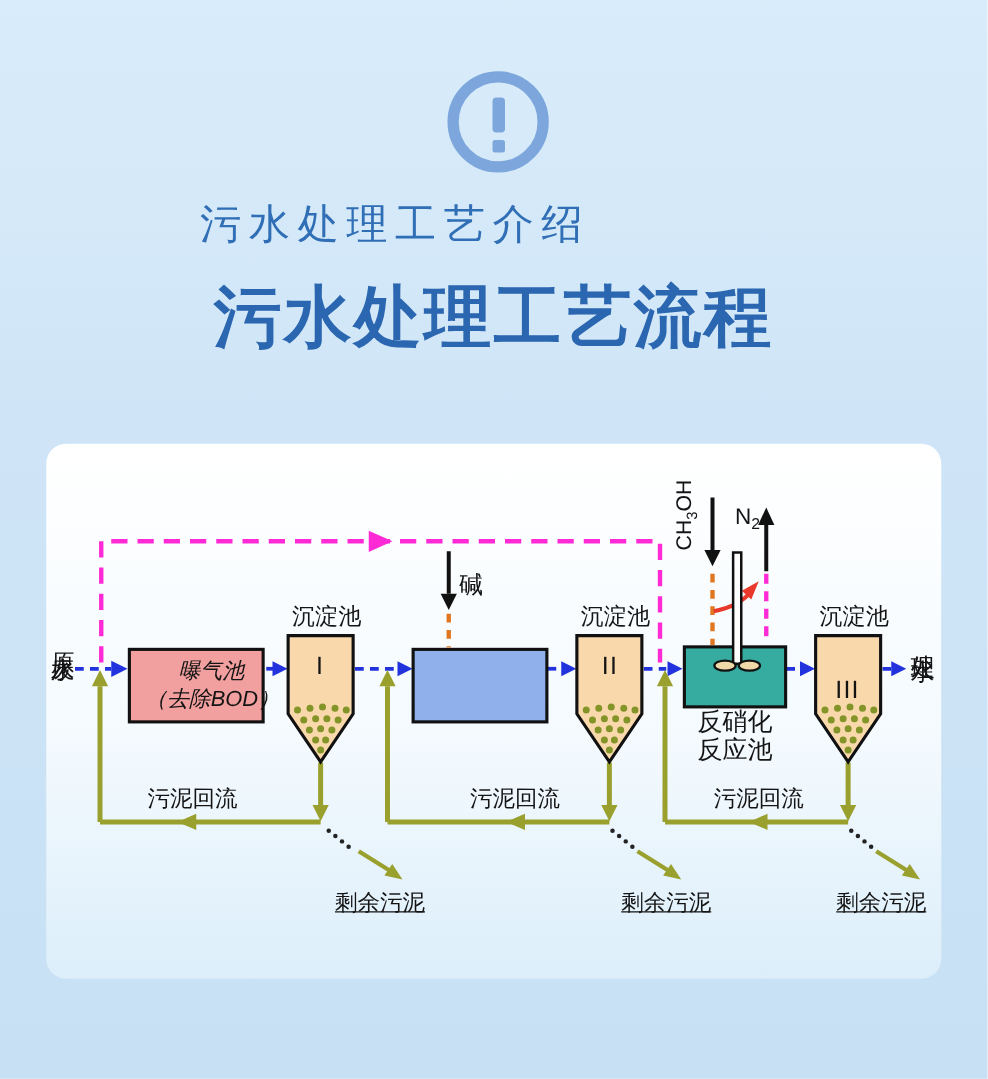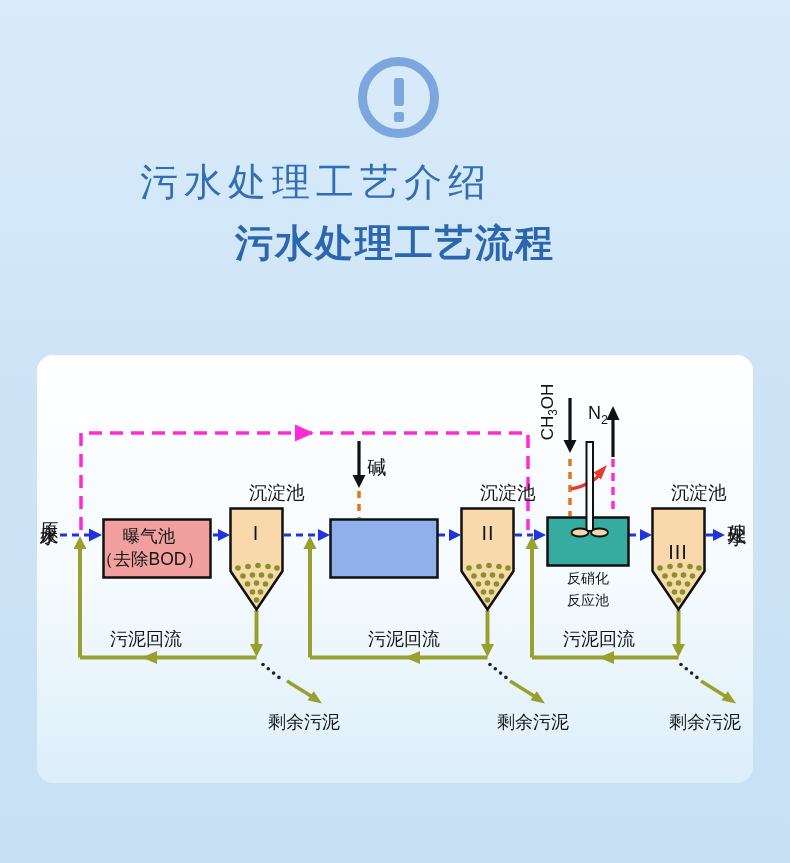--- a/index.html
+++ b/index.html
@@ -19,54 +19,54 @@
   .alert-icon .bar {
     position:absolute; left:50%; transform:translateX(-50%);
     top:12px; width:10px; height:28px; background:#7da7dc; border-radius:3px;
   }
   .alert-icon .dot {
     position:absolute; left:50%; transform:translateX(-50%);
     top:46px; width:10px; height:10px; background:#7da7dc; border-radius:2px;
   }
   .subtitle {
     position:absolute; left:0; top:157px; width:632px; text-align:center;
-    font-size:38px; letter-spacing:6px; color:#306eb5;
+    font-size:33px; letter-spacing:6px; color:#306eb5;
   }
   .main-title {
     position:absolute; left:0; top:218px; width:790px; text-align:center;
-    font-size:38px; font-weight:bold; letter-spacing:2px; color:#2b66b0;
+    font-size:54px; font-weight:bold; letter-spacing:2px; color:#2b66b0;
   }
 
   
   .card {
     position:absolute; left:37px; top:355px; width:716px; height:428px;
     border-radius:16px;
     background:linear-gradient(180deg,#ffffff 0%,#f4fafe 55%,#dceefa 100%);
   }
   svg.diagram { position:absolute; inset:0; width:790px; height:863px; pointer-events:none; }
 
   
   .lbl { position:absolute; color:#141414; white-space:nowrap; }
   .vtext { writing-mode:vertical-rl; text-orientation:upright; font-size:19px; line-height:22px; letter-spacing:2px; }
   .in-lbl  { left:38px;  top:507px; height:66px; }
   .out-lbl { left:726px; top:508px; height:66px; }
-  .clab { font-size:18.5px; width:66px; text-align:left; top:480px;margin-left:26px; }
+  .clab { font-size:18.5px; width:66px; text-align:right; top:480px; }
   .clab1 { left:223px; } .clab2 { left:454px; } .clab3 { left:645px; }
   .num  { font-size:20px; width:40px; text-align:center; top:522px; letter-spacing:1px; }
   .num1 { left:236px; } .num2 { left:468px; } .num3 { left:658px;margin-top:19px; }
   .tank-lbl { width:106px; text-align:center; font-size:17.5px; line-height:22.5px; top:525px; }
-  .aer-lbl { left:96px; } .nit-lbl { left:331px; }
-  .den-lbl { left:545px; top:568px; width:86px; text-align:center; font-size:14px; line-height:21.5px; }
+  .aer-lbl { left:116px;font-style:italic; } .nit-lbl { left:331px; }
+  .den-lbl { left:545px; top:568px; width:86px; text-align:center; font-size:20px; line-height:21.5px; }
   .alkali-lbl { left:367px; top:454px; font-size:19.5px; }
   .meoh-lbl { left:516px; top:401px; width:66px; height:22px; font-size:17px; text-align:center;
               transform:rotate(-90deg); transform-origin:50% 50%; }
   .n2-lbl { left:588px; top:403px; font-size:18px; }
-  .ret { font-size:18px; width:80px; text-align:left; top:627px; }
+  .ret { font-size:18px; width:80px; text-align:right; top:627px; }
   .ret1 { left:110px; } .ret2 { left:368px; } .ret3 { left:563px; }
-  .exc { font-size:18px; width:84px; text-align:center; top:710px; }
+  .exc { font-size:18px; width:84px; text-align:center; top:710px;text-decoration:underline; }
   .exc1 { left:262px; } .exc2 { left:491px; } .exc3 { left:663px; }
   sub { font-size:70%; }
 </style>
 </head>
 <body>
 
 <div class="page">
 
   <div class="alert-icon">
     <span class="bar"></span>

